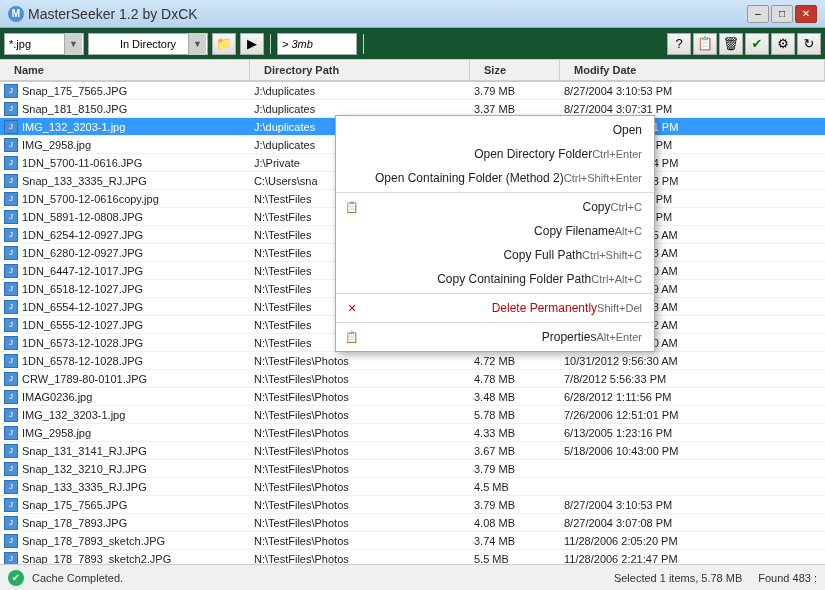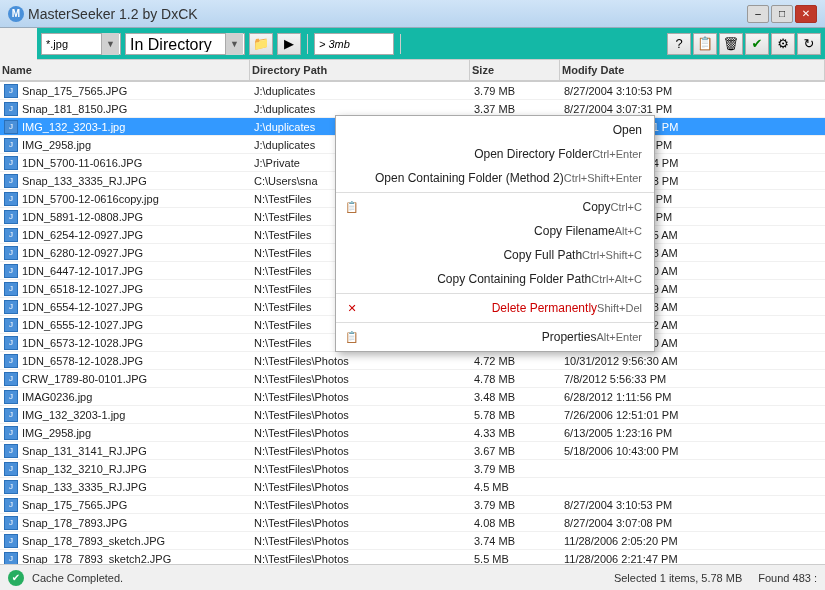--- a/index.html
+++ b/index.html
@@ -59,46 +59,46 @@
       justify-content: center;
       font-size: 10px;
       border-radius: 2px;
     }
     .title-btn.close { background: #c0392b; color: white; border-color: #a93226; }
     .title-btn.maximize { background: #ddd; }
     .title-btn.minimize { background: #ddd; }
 
     
     .toolbar {
-      background: #14b8a6;
+      background: #14532d;
       height: 32px;
       display: flex;
       align-items: center;
       padding: 2px 4px;
       gap: 4px;
       border-bottom: 1px solid #ccc;
-      margin-left: 37px;
     }
     .toolbar-input {
       height: 22px;
       border: 1px solid #aaa;
       background: white;
       padding: 2px 4px;
       font-size: 11px;
     }
     .toolbar-input.filter { width: 80px; }
     .toolbar-select {
       height: 22px;
       border: 1px solid #aaa;
       background: white;
       padding: 2px 4px;
-      font-size: 16px;
+      font-size: 11px;
       width: 120px;
       appearance: none;
       cursor: pointer;
+      text-align: center;
     }
     .select-wrapper {
       position: relative;
       display: flex;
       align-items: center;
     }
     .select-arrow {
       position: absolute;
       right: 2px;
       pointer-events: none;
@@ -144,21 +144,21 @@
       height: 22px;
       display: flex;
       align-items: center;
       border-bottom: 2px solid #ccc;
       padding: 0;
     }
     .col-header {
       height: 100%;
       display: flex;
       align-items: center;
-      padding: 0 2px;
+      padding: 0 14px;
       border-right: 1px solid #ccc;
       font-size: 11px;
       font-weight: bold;
       color: #333;
       cursor: pointer;
       user-select: none;
     }
     .col-name { width: 250px; }
     .col-dir { width: 220px; text-align: right; }
     .col-size { width: 90px; }

